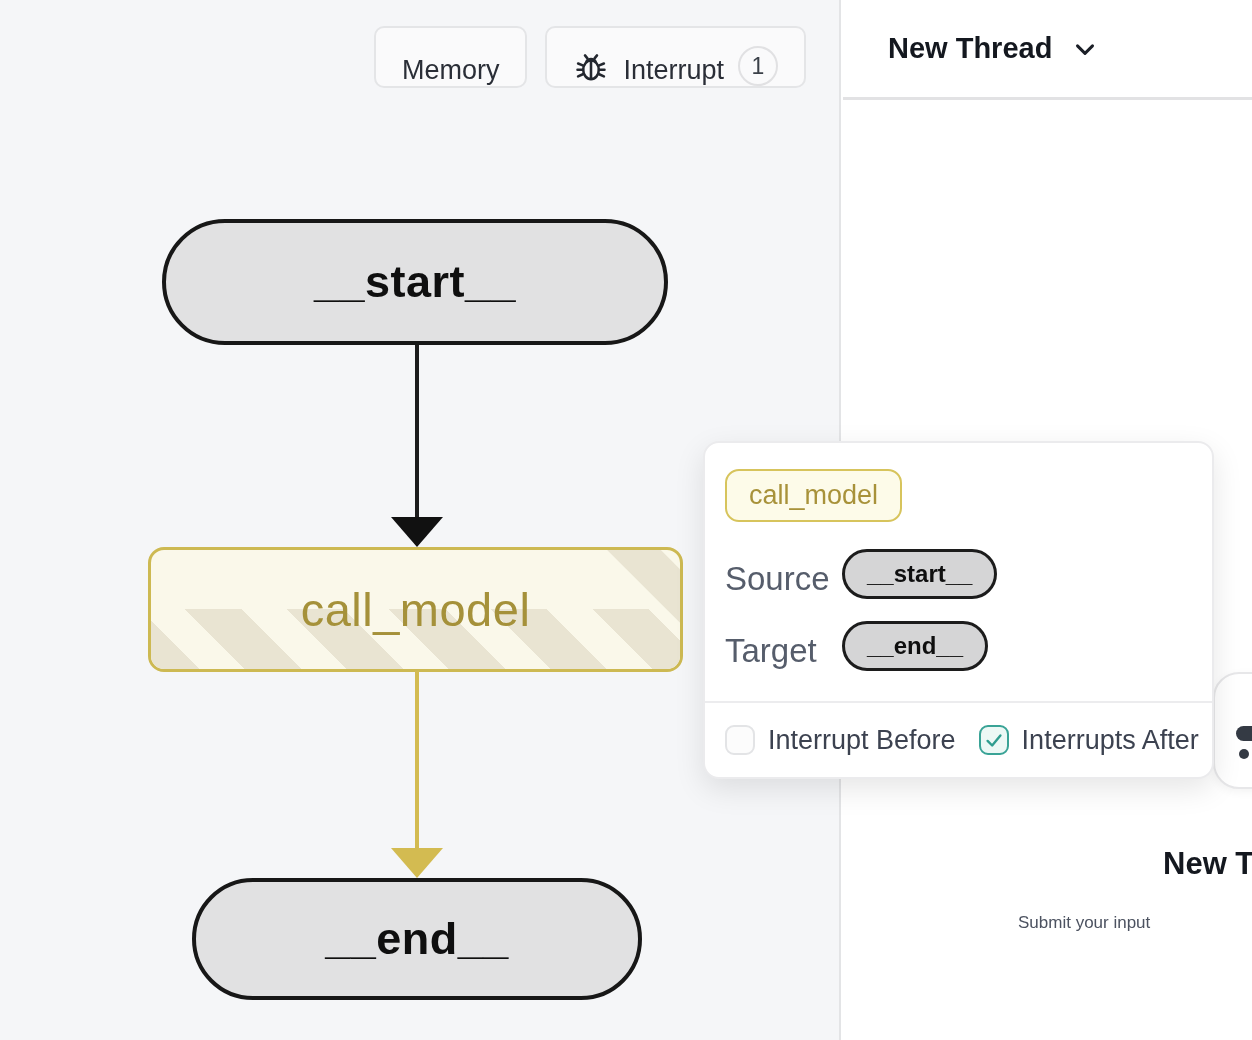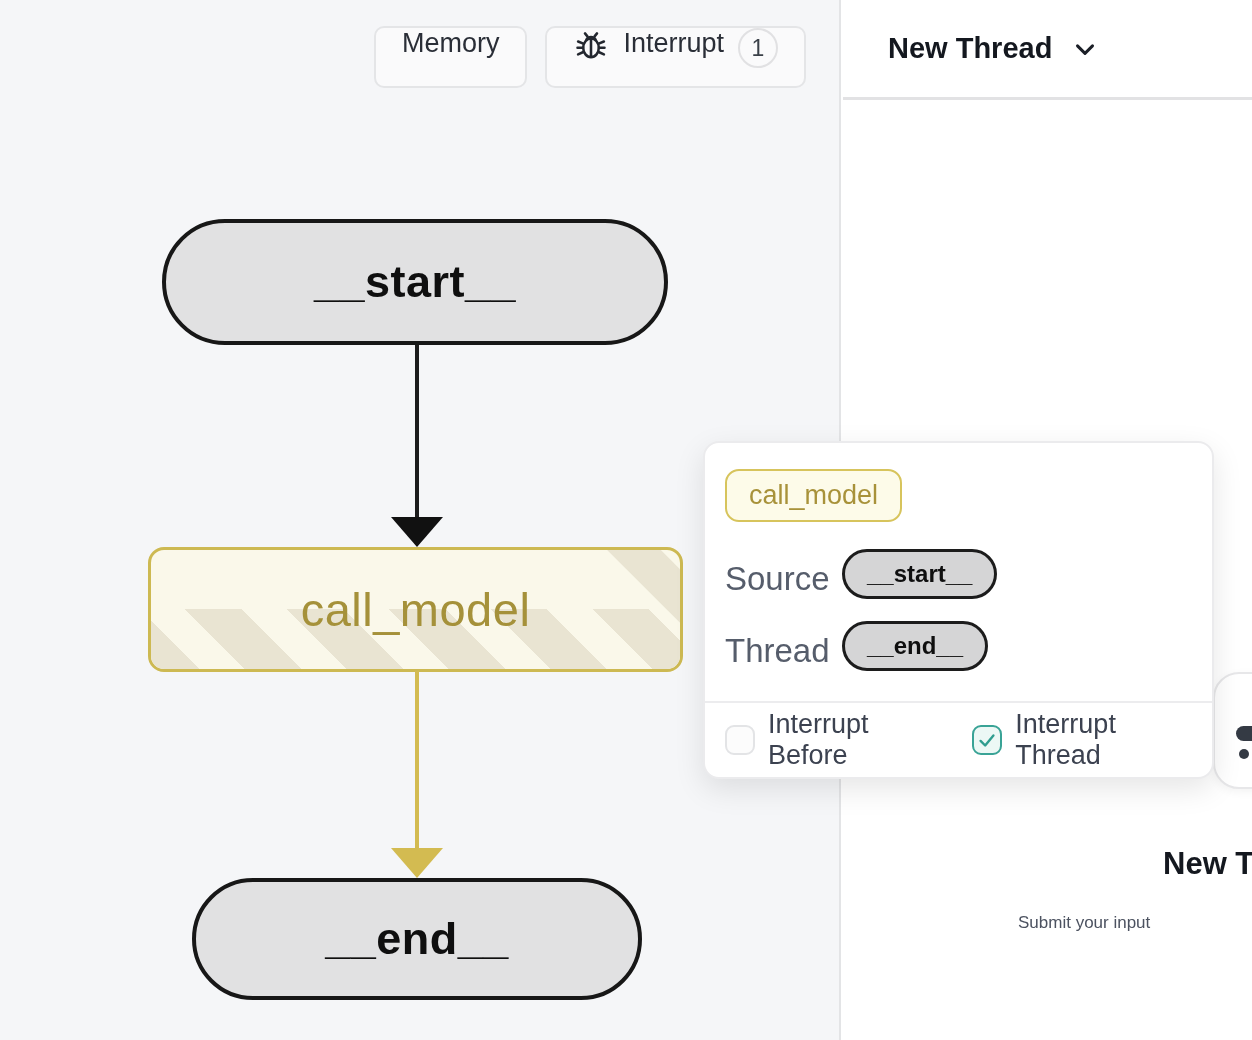--- a/index.html
+++ b/index.html
@@ -9,21 +9,21 @@
     font-family:"Liberation Sans", sans-serif; color:#1b1f27;
   }
 
   
   .graph-panel {
     position:absolute; left:0; top:0; width:841px; height:1040px;
     background:#f5f6f8; border-right:2px solid #e3e4e6;
   }
   .toolbar { position:absolute; top:26px; right:33px; display:flex; gap:18px; }
   .tbtn {
-    display:flex; align-items:flex-start; gap:14px; height:62px; padding:0 26px;
+    display:flex; align-items:flex-end; gap:14px; height:62px; padding:0 26px;
     background:#fafafb; border:2px solid #e4e5e7; border-radius:10px;
     font-size:27px; color:#2a2e37; font-family:inherit; cursor:pointer;
   }
   .badge {
     width:40px; height:40px; border:2px solid #e1e1e3; border-radius:50%;
     display:flex; align-items:center; justify-content:center;
     font-size:23px; color:#3a4048;
   }
   .bug-wrap { display:flex; align-items:center; }
 
@@ -197,29 +197,29 @@
   <div class="empty-title">New Thread</div>
   <div class="empty-sub">Submit your input</div>
 </div>
 
 <div class="popover">
   <div class="chip">call_model</div>
 
   <div class="kv-label kv-src">Source</div>
   <div class="mini-pill pill-src">__start__</div>
 
-  <div class="kv-label kv-tgt">Thread</div>
+  <div class="kv-label kv-tgt">Target</div>
   <div class="mini-pill pill-tgt">__end__</div>
 
   <div class="pop-footer">
     <span class="checkbox">
       
     </span>
     <span class="cb-label">Interrupt Before</span>
 
     <span class="checkbox checked">
       <svg width="22" height="22" viewBox="0 0 24 24" fill="none" stroke="#2f9d8f" stroke-width="2.6" stroke-linecap="round" stroke-linejoin="round">
           <path d="M5 13 L10 18 L19 7"></path>
         </svg>
     </span>
-    <span class="cb-label">Interrupt Thread</span>
+    <span class="cb-label">Interrupts After</span>
   </div>
 </div>
 
 </body></html>

